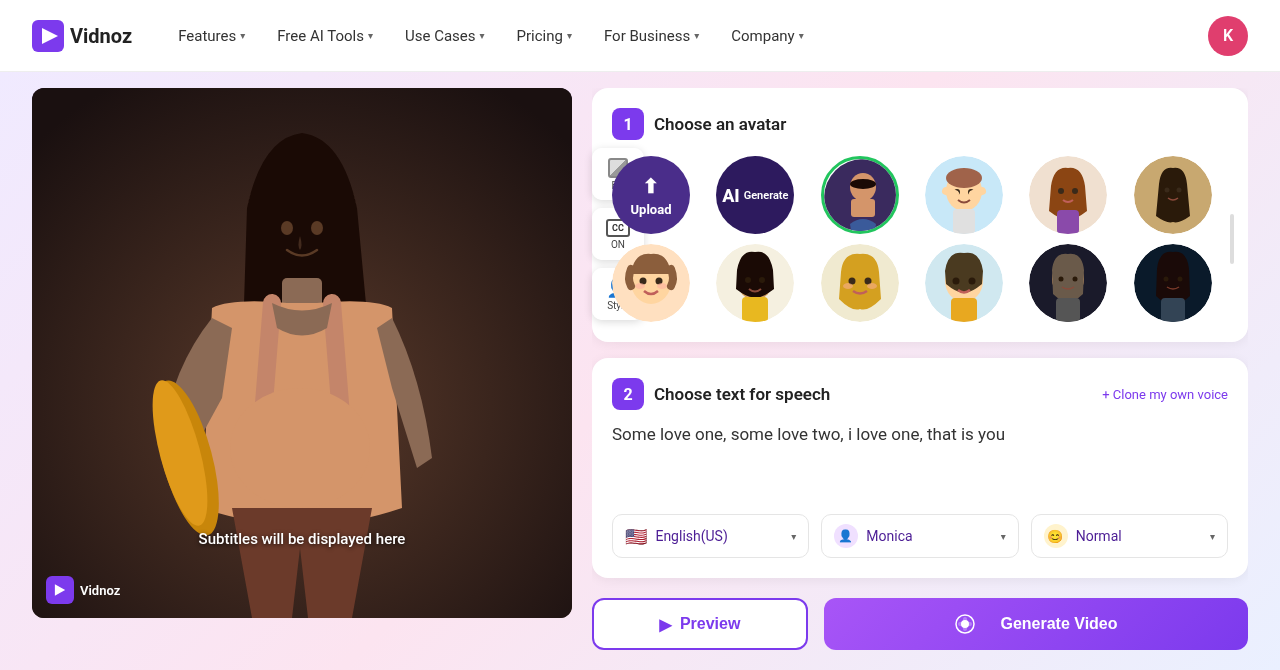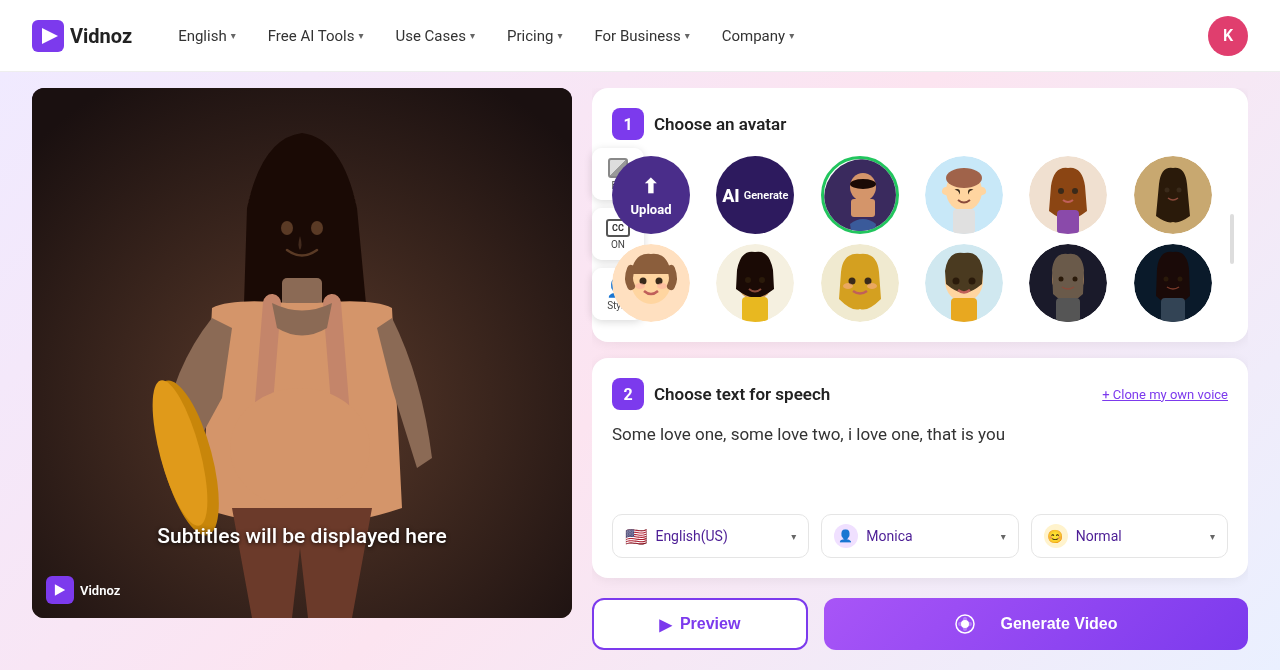--- a/index.html
+++ b/index.html
@@ -164,21 +164,20 @@
     }
 
     
     .clone-voice-link {
       color: #7c3aed;
       font-size: 13px;
       cursor: pointer;
       display: flex;
       align-items: center;
       gap: 4px;
-      text-decoration: underline;
     }
     .text-area-wrapper {
       position: relative;
       margin-top: 8px;
     }
     .speech-textarea {
       width: 100%;
       min-height: 80px;
       border: none;
       outline: none;
@@ -309,21 +308,21 @@
 <nav class="navbar">
   <a class="nav-logo">
     <svg class="logo-icon" viewBox="0 0 32 32" fill="none">
       <rect width="32" height="32" rx="6" fill="#7c3aed"></rect>
       <polygon points="10,8 26,16 10,24" fill="white"></polygon>
     </svg>
     <span>Vidnoz</span>
   </a>
   <div class="nav-items">
     <div class="nav-item">
-      <span>English</span>
+      <span>Features</span>
       <span class="nav-chevron">▾</span>
     </div>
     <div class="nav-item">
       <span>Free AI Tools</span>
       <span class="nav-chevron">▾</span>
     </div>
     <div class="nav-item">
       <span>Use Cases</span>
       <span class="nav-chevron">▾</span>
     </div>
@@ -386,21 +385,21 @@
           <path d="M240 215 Q270 230 300 215 L295 240 Q270 255 245 240 Z" fill="#8B6A55"></path>
 
           <ellipse cx="255" cy="140" rx="6" ry="7" fill="#5a3a25"></ellipse>
           <ellipse cx="285" cy="140" rx="6" ry="7" fill="#5a3a25"></ellipse>
           <path d="M255 162 Q270 173 285 162" stroke="#5a3a25" stroke-width="2.5" fill="none" stroke-linecap="round"></path>
 
           <path d="M268 148 Q265 158 268 162 Q271 158 268 148" fill="#6a4a35" opacity="0.5"></path>
         </svg>
 
         <div style="position:absolute;bottom:70px;left:0;right:0;text-align:center;">
-          <span style="color:#fff;font-size:21px;font-weight:500;text-shadow:0 1px 4px rgba(0,0,0,0.8);">Subtitles will be displayed here</span>
+          <span style="color:#fff;font-size:15px;font-weight:500;text-shadow:0 1px 4px rgba(0,0,0,0.8);">Subtitles will be displayed here</span>
         </div>
 
         <div style="position:absolute;bottom:14px;left:14px;display:flex;align-items:center;gap:6px;">
           <div style="width:28px;height:28px;background:#7c3aed;border-radius:6px;display:flex;align-items:center;justify-content:center;">
             <svg viewBox="0 0 28 28" width="18" height="18">
                 <polygon points="6,5 22,14 6,23" fill="white"></polygon>
               </svg>
           </div>
           <span style="color:#fff;font-size:13px;font-weight:600;">Vidnoz</span>
         </div>

